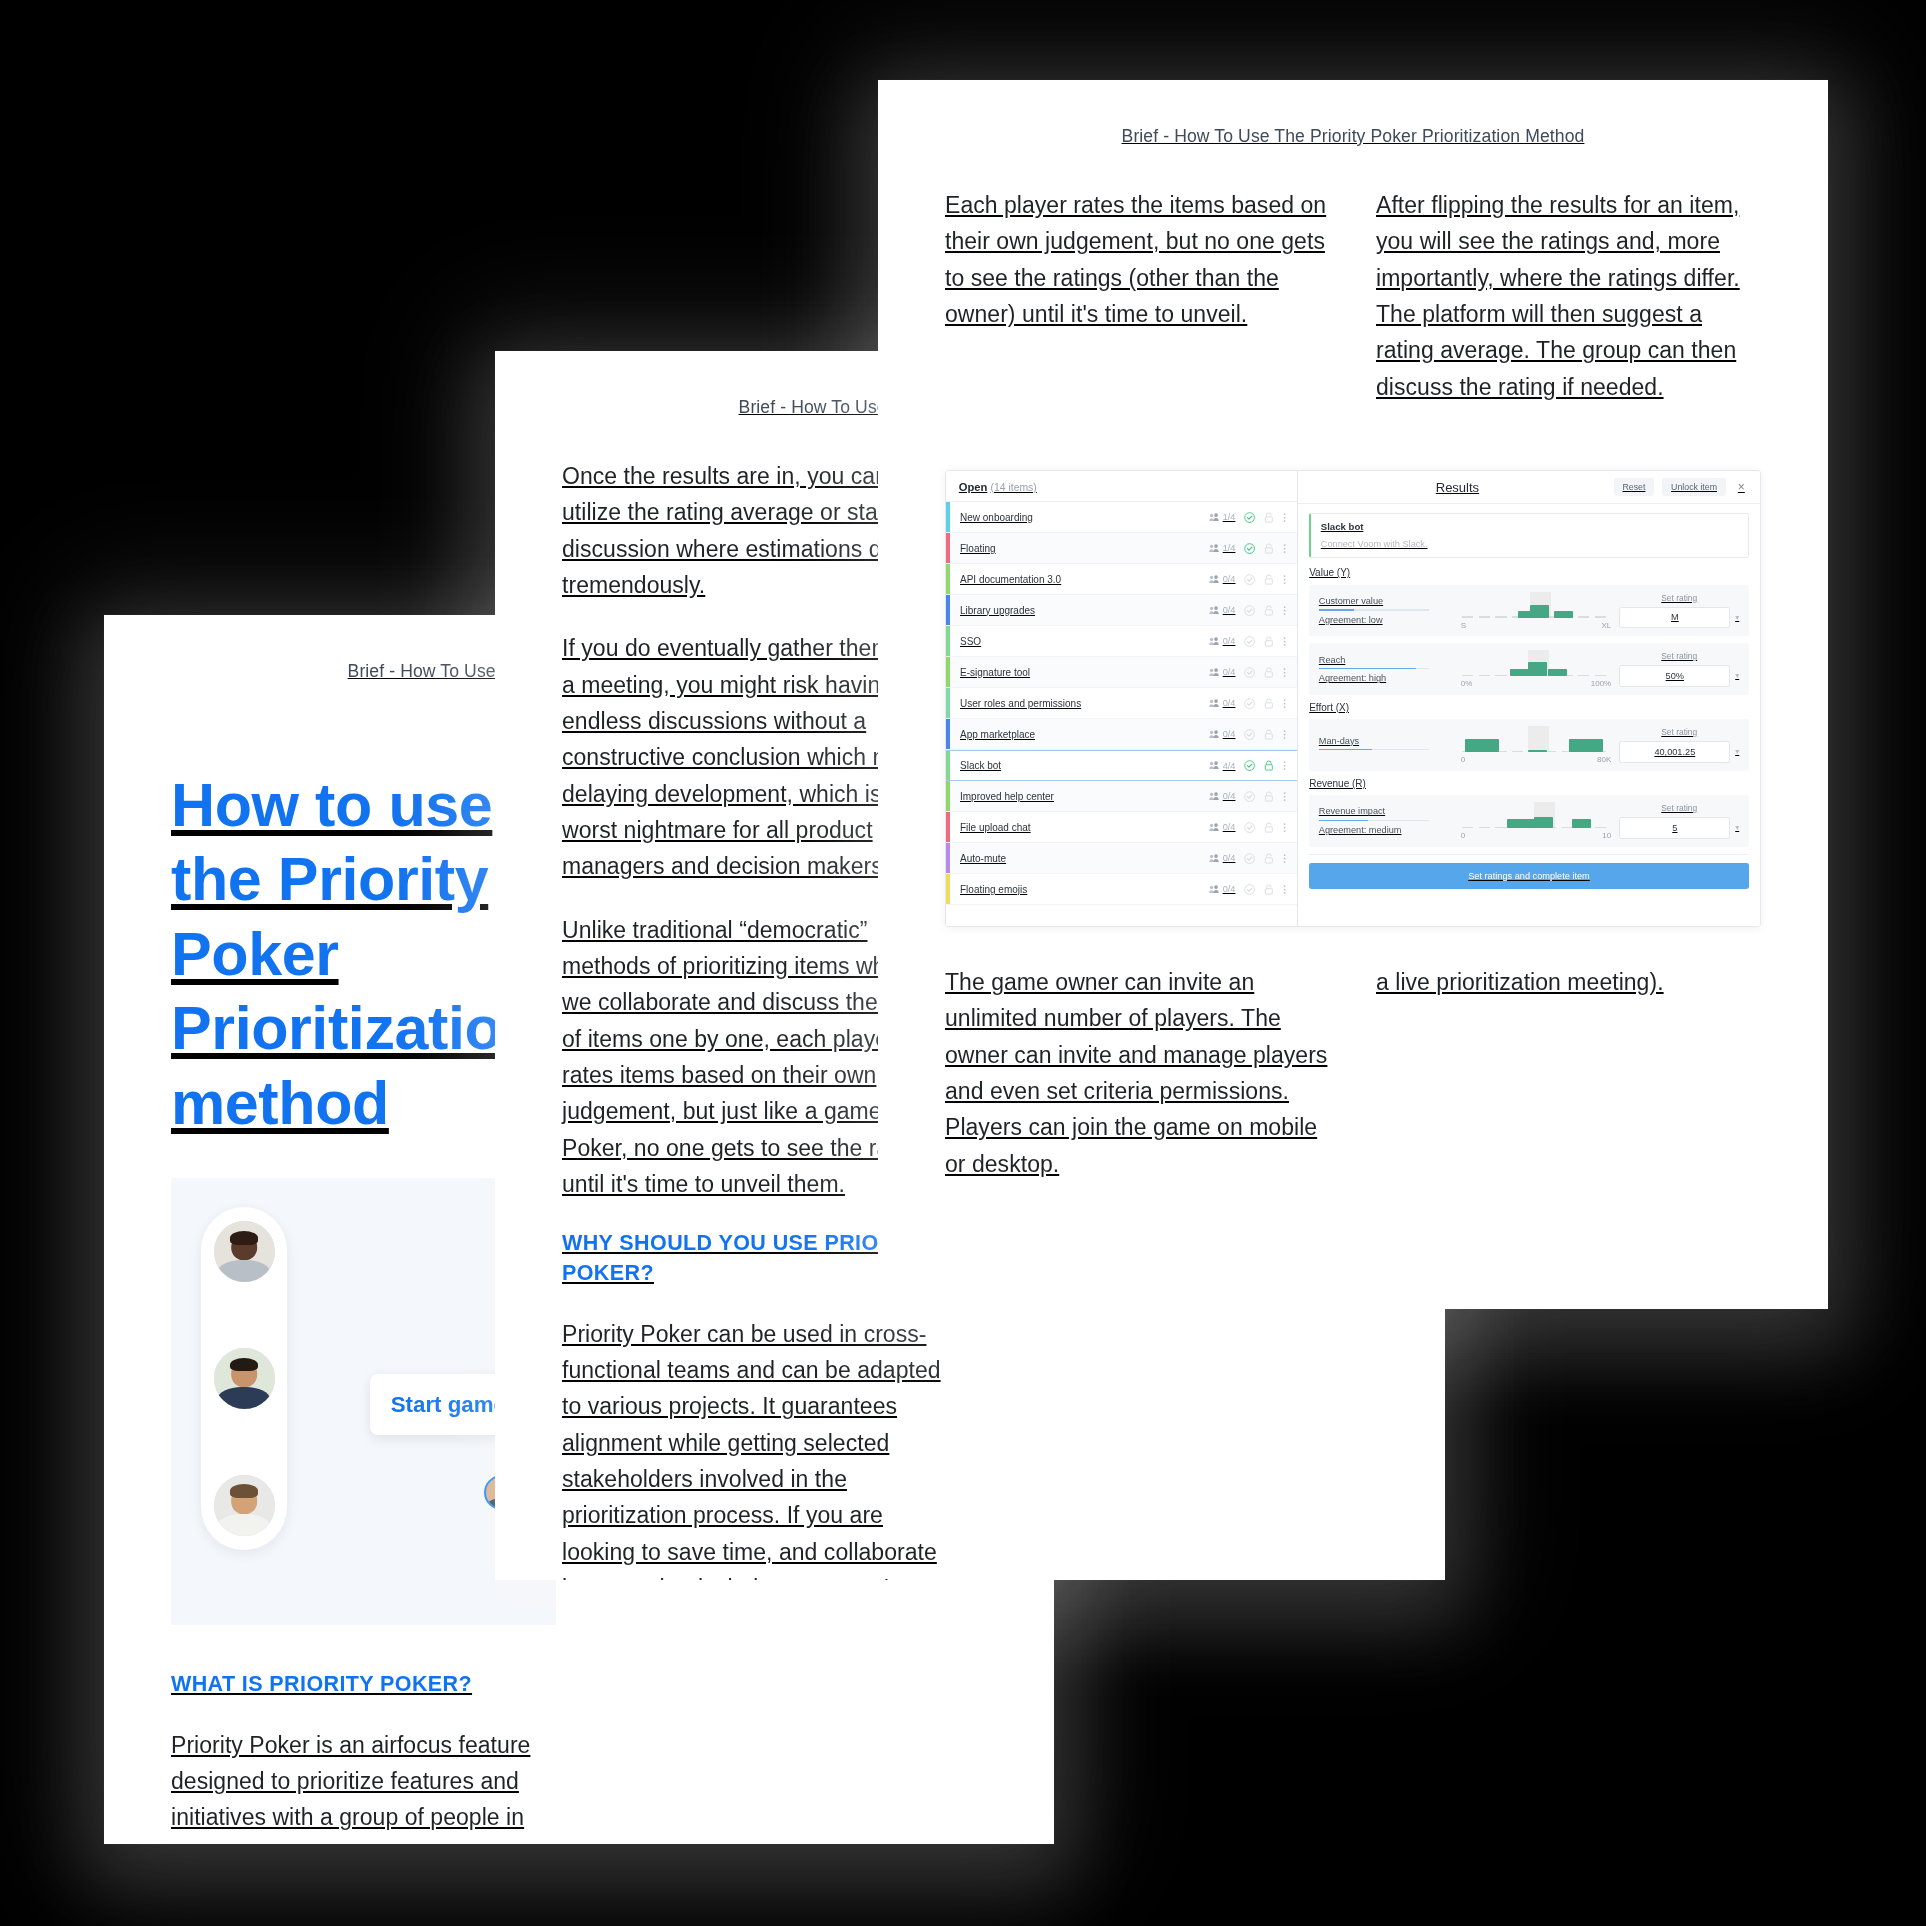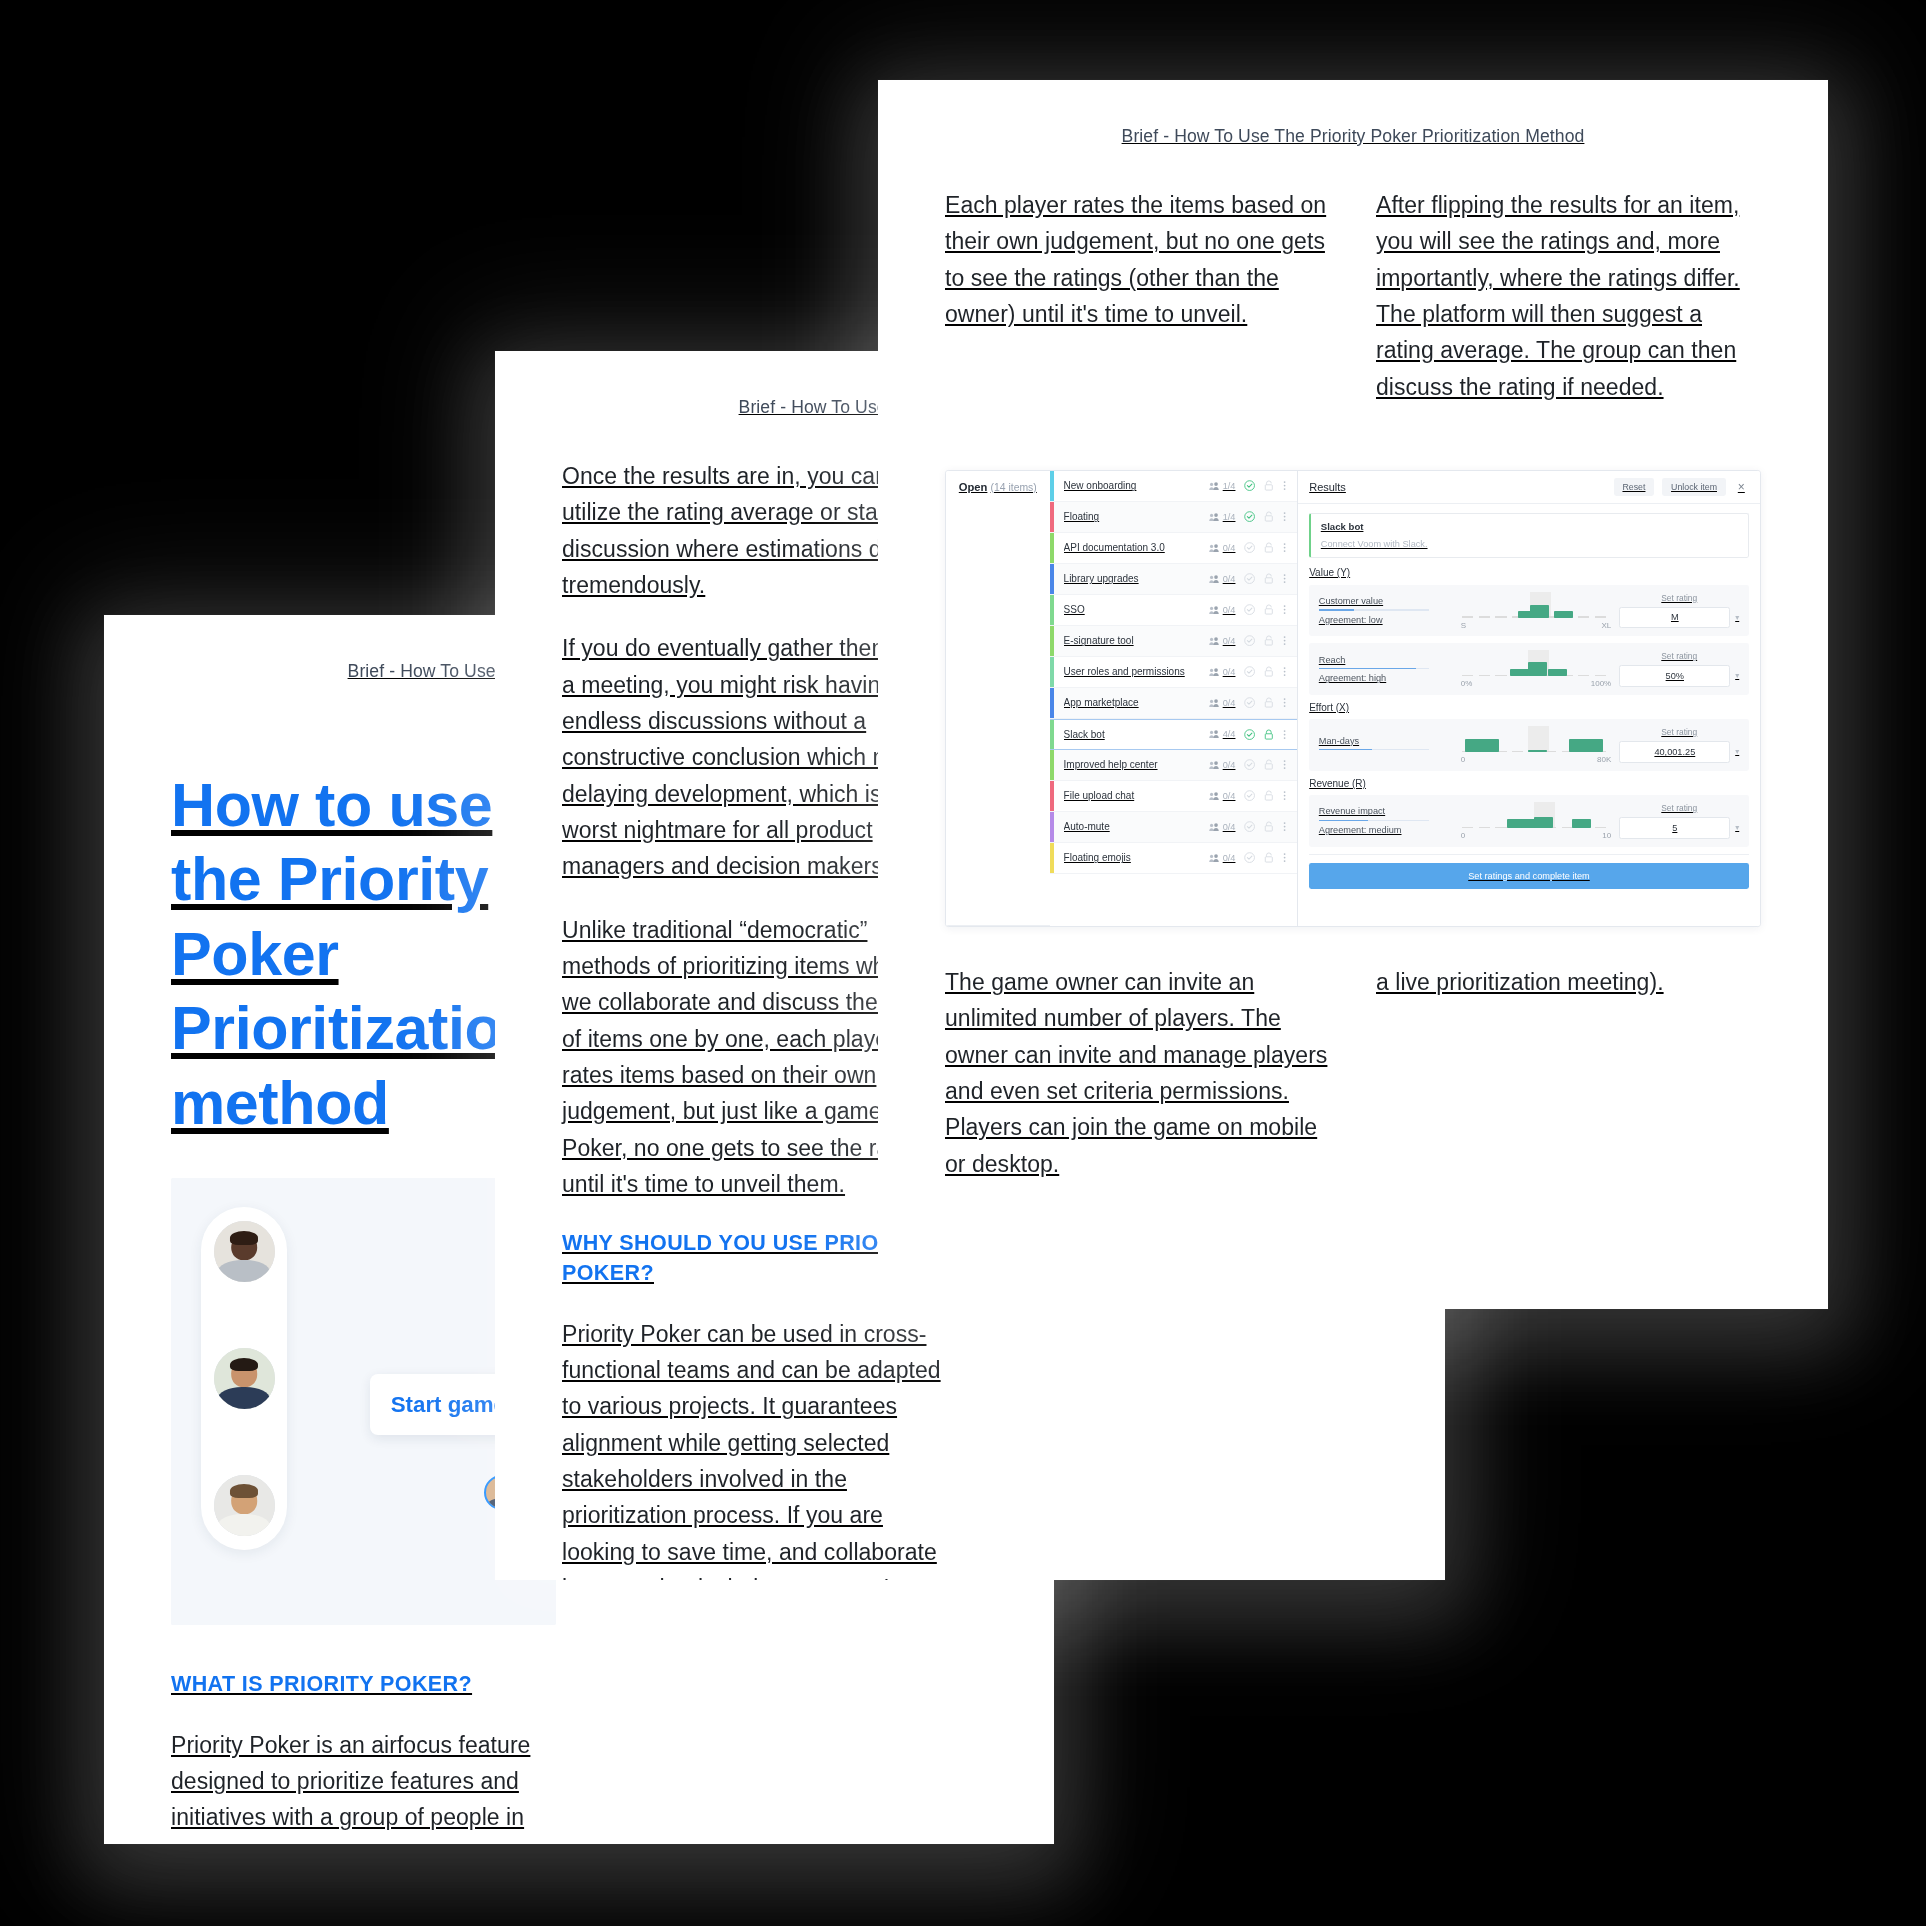--- a/index.html
+++ b/index.html
@@ -229,20 +229,21 @@
     border: 0.8px solid #e4e8ee;
     border-radius: 3.2px;
     display: flex;
     overflow: hidden;
     box-shadow: 0 1.6px 8px rgba(20,40,70,0.06);
   }
   .app-left {
     width: 351px;
     border-right: 0.8px solid #e4e8ee;
     display: flex;
+    flex-direction: column;
     background: #fff;
     flex: none;
   }
   .app-left-head {
     padding: 9.6px 12.8px 8.8px 12.8px;
     border-bottom: 0.8px solid #eceff3;
     font-size: 11.2px;
     color: #232a33;
     white-space: nowrap;
   }
@@ -299,21 +300,21 @@
     background: #ffffff;
     min-width: 0;
   }
   .app-right-head {
     display: flex;
     align-items: center;
     padding: 7.2px 11.2px;
     border-bottom: 0.8px solid #eceff3;
     gap: 8px;
   }
-  .app-right-head .rtitle { font-size: 11px; color: #232a33; flex: 1; }
+  .app-right-head .rtitle { font-size: 13px; color: #232a33; flex: 1; text-align: center; }
   .pill {
     font-size: 8.8px;
     color: #5b6573;
     background: #f2f4f7;
     border-radius: 2.4px;
     padding: 4px 8.8px;
     white-space: nowrap;
   }
   .xclose { color: #7b848f; font-size: 12px; padding: 0 4px; line-height: 1; }
 

